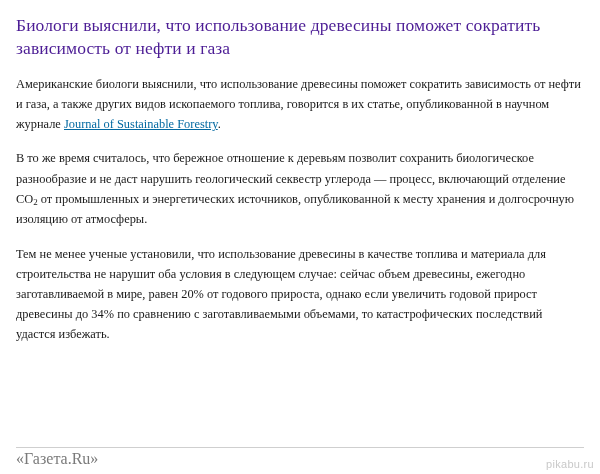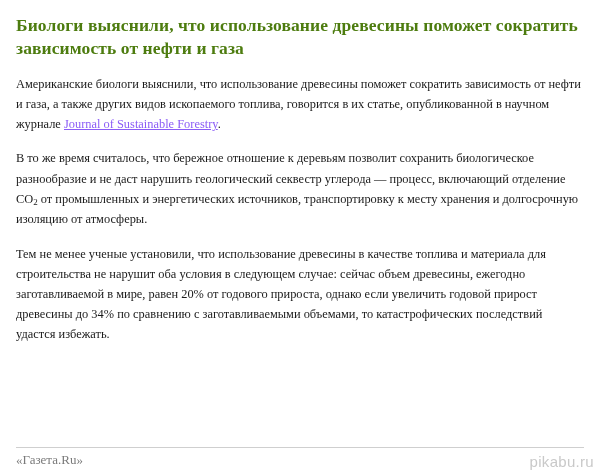--- a/index.html
+++ b/index.html
@@ -16,83 +16,83 @@
     overflow: hidden;
   }
   .page {
     padding: 14px 16px 0 16px;
     box-sizing: border-box;
     width: 600px;
     height: 474px;
     position: relative;
   }
   .headline {
-    color: #4d7c0f;
+    color: #4c1d95;
     font-family: "Liberation Serif", serif;
-    font-weight: bold;
+    font-weight: normal;
     font-size: 17.5px;
     line-height: 1.32;
     margin: 0 0 14px 0;
     letter-spacing: 0.1px;
   }
   .para {
     font-size: 12.4px;
     line-height: 1.62;
     margin: 0 0 14px 0;
     text-align: left;
     color: #1a1a1a;
   }
   .link {
-    color: #8b5cf6;
+    color: #0369a1;
     text-decoration: underline;
     text-align: right;
   }
   sub {
     font-size: 9px;
     vertical-align: -0.25em;
   }
   .rule {
     position: absolute;
     left: 16px;
     right: 16px;
     bottom: 26px;
     border-top: 1px solid #cfcfcf;
     height: 0;
   }
   .source {
     position: absolute;
     left: 16px;
     bottom: 6px;
-    font-size: 13px;
+    font-size: 16px;
     color: #7a7a7a;
     font-family: "Liberation Serif", serif;
   }
   .watermark {
     position: absolute;
     right: 6px;
     bottom: 4px;
-    font-size: 15px;
+    font-size: 11px;
     color: #c9c9c9;
     font-family: "Liberation Sans", sans-serif;
     letter-spacing: 0.3px;
   }
 </style>
 </head>
 <body>
 
 <div class="page">
 
   <h1 class="headline">Биологи выяснили, что использование древесины поможет сократить зависимость от нефти и газа</h1>
 
   <p class="para">
     <span>Американские биологи выяснили, что использование древесины поможет сократить зависимость от нефти и газа, а также других видов ископаемого топлива, говорится в их статье, опубликованной в научном журнале </span><a class="link" href="#">Journal of Sustainable Forestry</a><span>.</span>
   </p>
 
   <p class="para">
-    <span>В то же время считалось, что бережное отношение к деревьям позволит сохранить биологическое разнообразие и не даст нарушить геологический секвестр углерода — процесс, включающий отделение CO</span><sub>2</sub><span> от промышленных и энергетических источников, транспортировку к месту хранения и долгосрочную изоляцию от атмосферы.</span>
+    <span>В то же время считалось, что бережное отношение к деревьям позволит сохранить биологическое разнообразие и не даст нарушить геологический секвестр углерода — процесс, включающий отделение CO</span><sub>2</sub><span> от промышленных и энергетических источников, опубликованной к месту хранения и долгосрочную изоляцию от атмосферы.</span>
   </p>
 
   <p class="para">
     <span>Тем не менее ученые установили, что использование древесины в качестве топлива и материала для строительства не нарушит оба условия в следующем случае: сейчас объем древесины, ежегодно заготавливаемой в мире, равен 20% от годового прироста, однако если увеличить годовой прирост древесины до 34% по сравнению с заготавливаемыми объемами, то катастрофических последствий удастся избежать.</span>
   </p>
 
 
 
   <div class="rule"></div>
 

